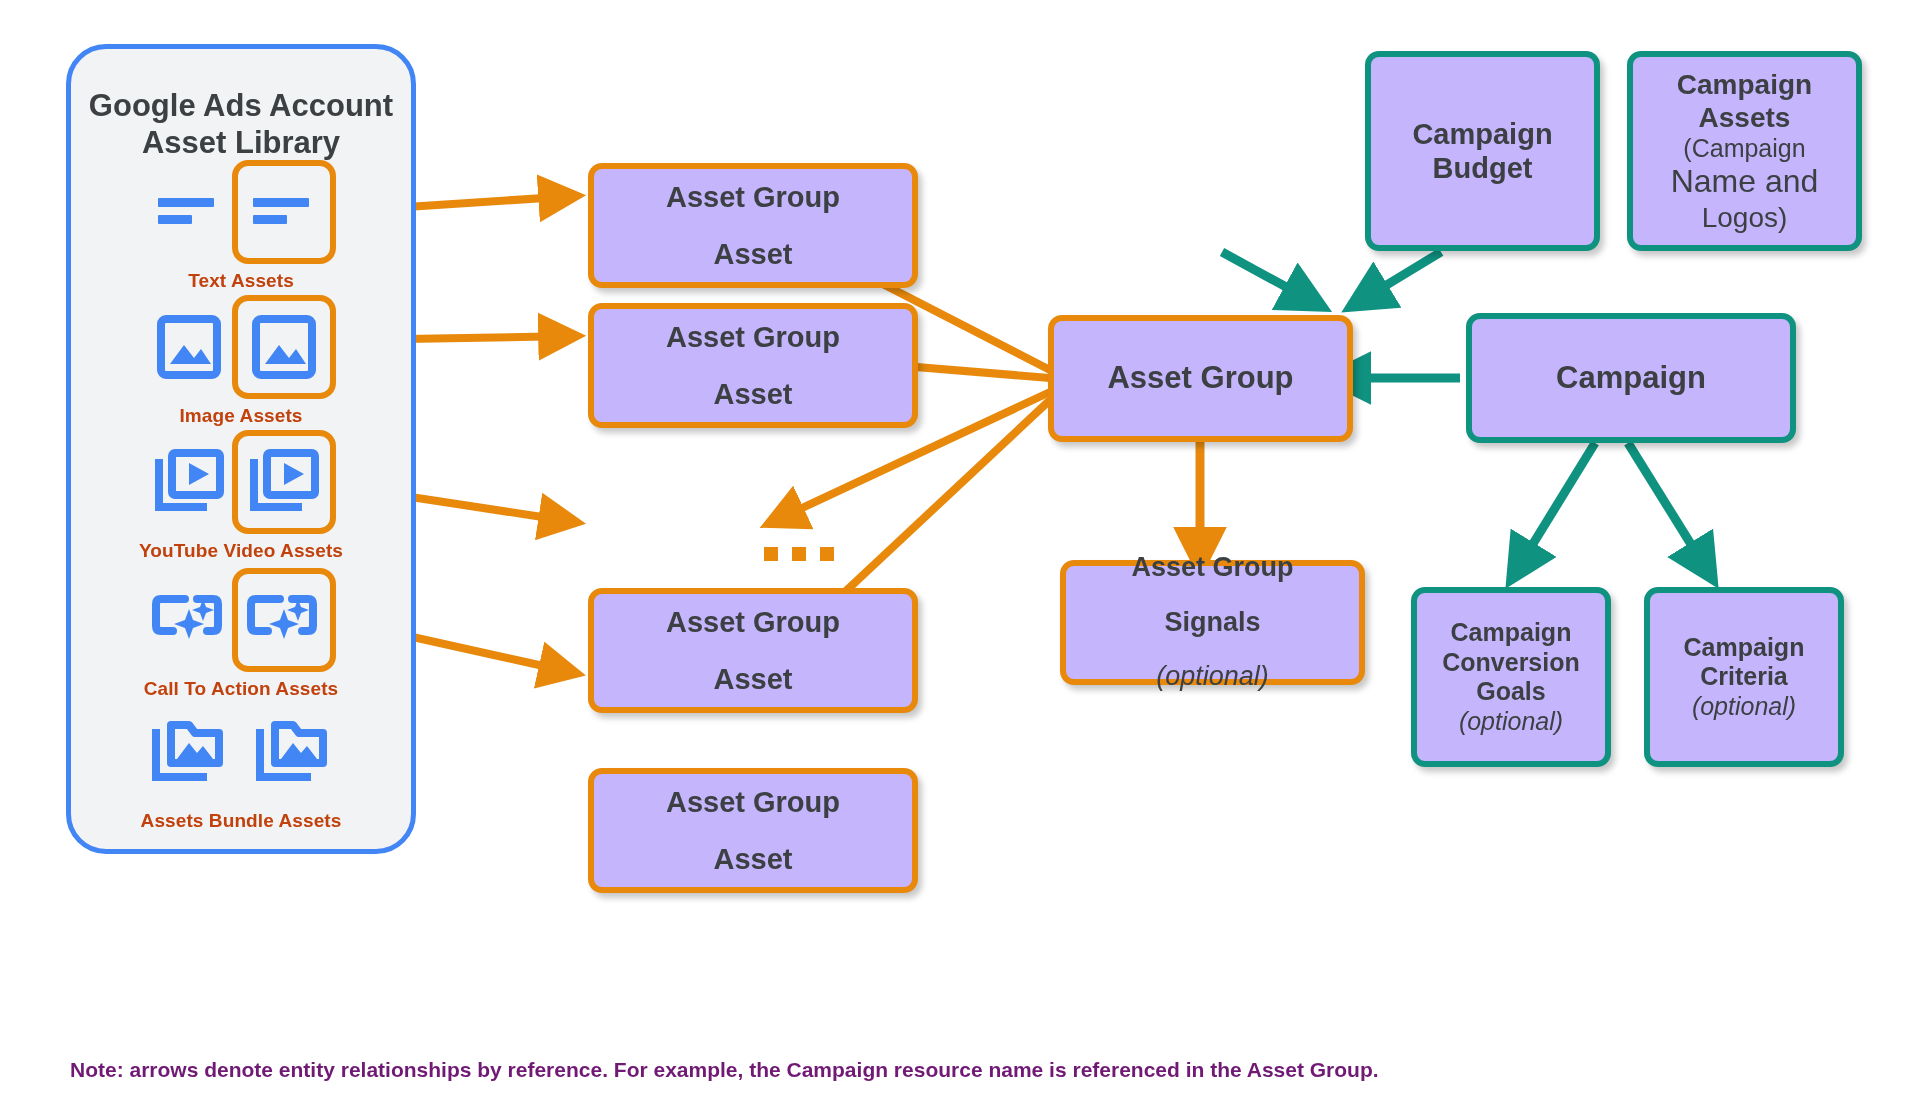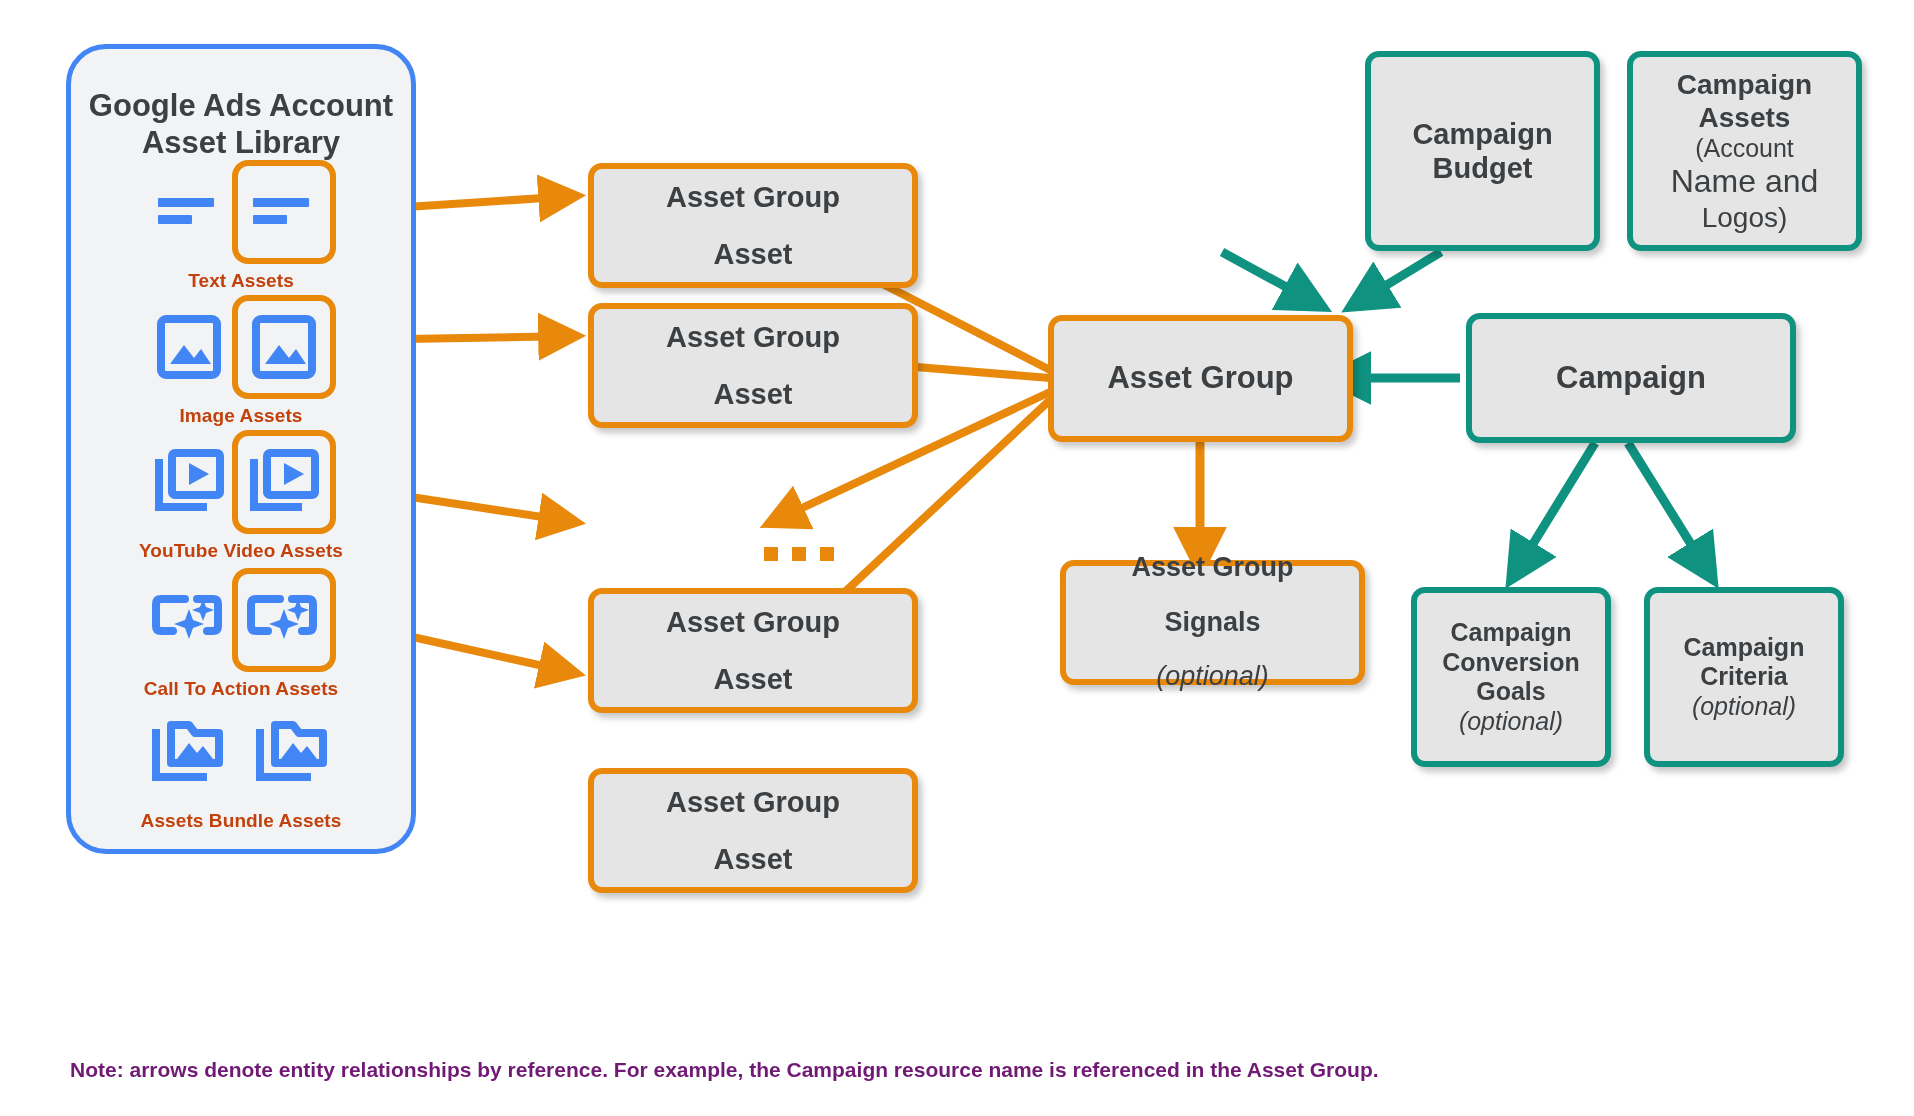--- a/index.html
+++ b/index.html
@@ -2,21 +2,21 @@
 <html><head>
 <meta charset="utf-8">
 <style>
   html,body{margin:0;padding:0;background:#ffffff;}
   body{width:1914px;height:1116px;position:relative;overflow:hidden;
        font-family:"Liberation Sans", sans-serif;color:#3c4043;}
 
   #canvas{position:absolute;inset:0;width:1914px;height:1116px;}
 
   
-  .node{position:absolute;box-sizing:border-box;background:#e5e5e5;
+  .node{position:absolute;box-sizing:border-box;background:#c4b5fd;
         display:flex;flex-direction:column;align-items:center;justify-content:center;
         text-align:center;border-radius:14px;
         box-shadow:4px 5px 6px rgba(0,0,0,.22);z-index:5;}
   .node .t1{font-weight:bold;line-height:1.18;}
   .node .t2{font-weight:normal;line-height:1.18;}
   .node .opt{font-style:italic;font-weight:normal;line-height:1.18;}
 
   .orange{border:6px solid #e8890c;gap:23px;}
   .teal{border:6px solid #0f9280;}
 
@@ -235,21 +235,21 @@
 </div>
 
 <div class="node teal" style="left:1365px;top:51px;width:235px;height:200px;font-size:29px">
   <span class="t1">Campaign</span>
   <span class="t1">Budget</span>
 </div>
 
 <div class="node teal" style="left:1627px;top:51px;width:235px;height:200px;font-size:28px">
   <span class="t1">Campaign</span>
   <span class="t1">Assets</span>
-  <span class="t2" style="font-size:25px">(Account</span>
+  <span class="t2" style="font-size:25px">(Campaign</span>
   <span class="t2" style="font-size:32px">Name and</span>
   <span class="t2" style="font-size:28px">Logos)</span>
 </div>
 
 <div class="node teal" style="left:1466px;top:313px;width:330px;height:130px;font-size:31px">
   <span class="t1">Campaign</span>
 </div>
 
 <div class="node teal" style="left:1411px;top:587px;width:200px;height:180px;font-size:25px">
   <span class="t1">Campaign</span>

